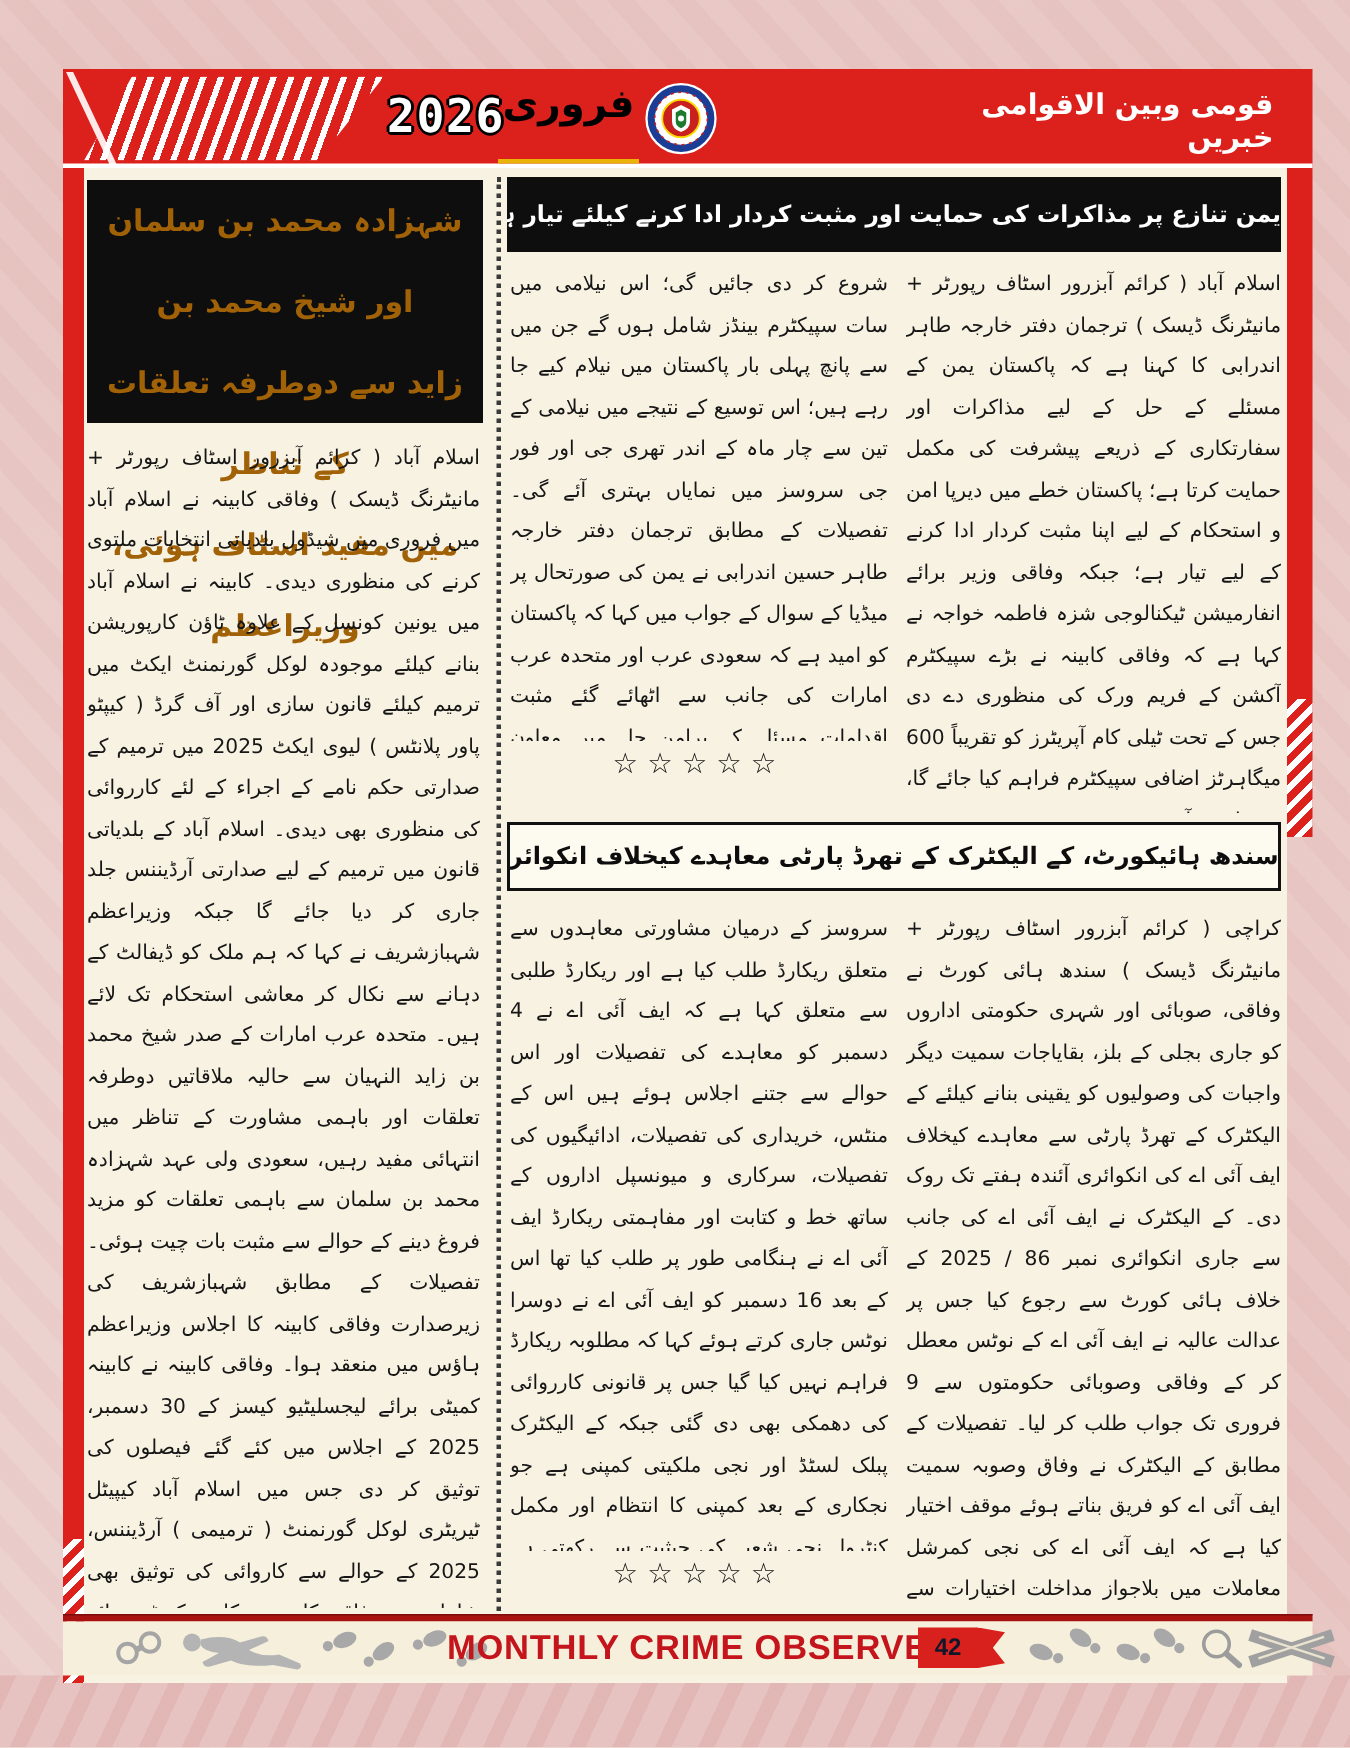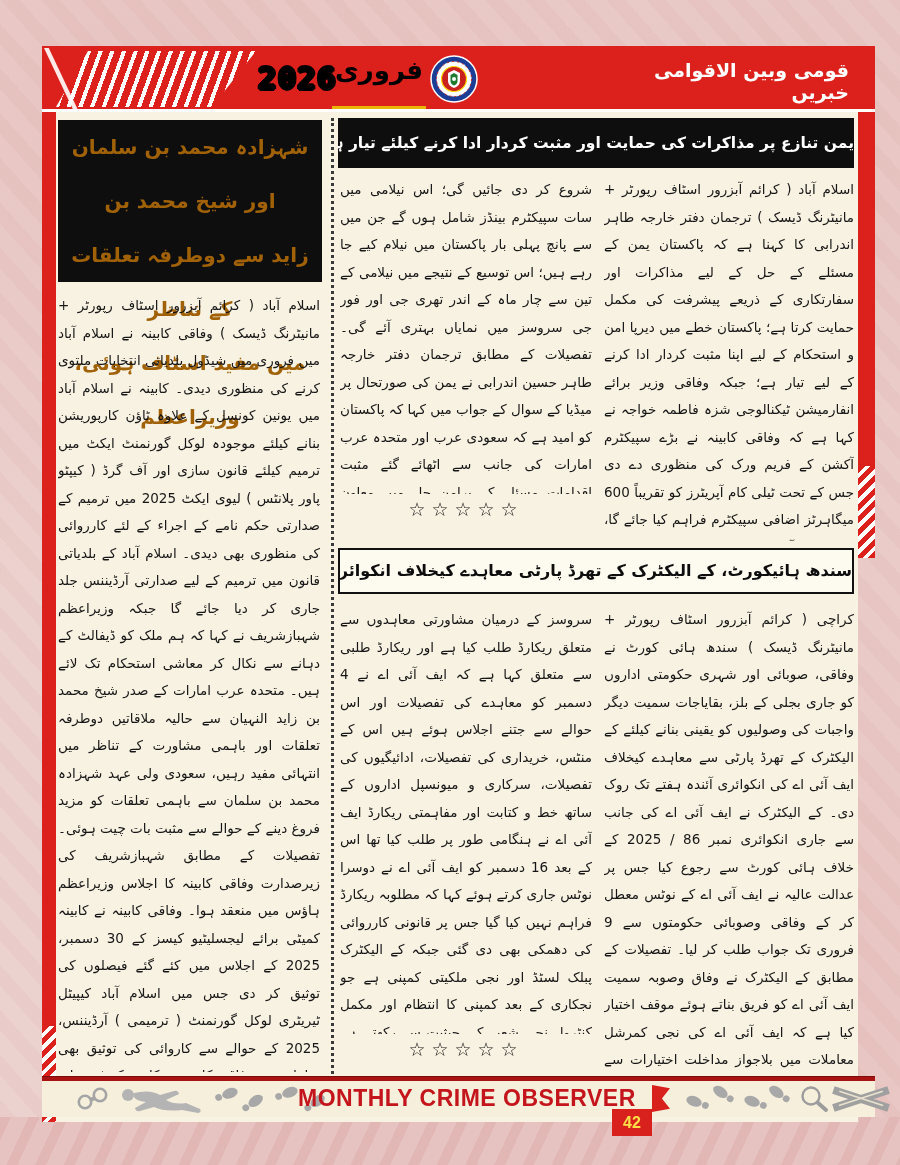--- a/index.html
+++ b/index.html
@@ -35,21 +35,21 @@
     background:repeating-linear-gradient(110deg, rgba(0,0,0,0) 0 7px, #fff 7px 11px);
     clip-path:polygon(16% 0, 100% 0, 78% 100%, 0 100%);
   }
   .hdr-edge{
     position:absolute; left:2px; top:2px; width:34px; height:62px; background:#fff;
     clip-path:polygon(0 0, 14% 0, 100% 100%, 86% 100%);
     opacity:.9;
   }
   .hdr-year{
     position:absolute; left:216px; top:14px;
-    font-size:31px; font-weight:bold; color:#000000; letter-spacing:1px;
+    font-size:31px; font-weight:bold; color:#ffffff; letter-spacing:1px;
     font-family:"DejaVu Sans Mono", monospace;
     text-shadow:-2px 0 #000, 2px 0 #000, 0 -2px #000, 0 2px #000, -1px -1px #000, 1px 1px #000, -1px 1px #000, 1px -1px #000;
   }
   .hdr-month{
     position:absolute; left:290px; top:9px; width:94px; text-align:center;
     font-size:26px; font-weight:bold; color:#000000;
     border-bottom:3px solid #eab308; padding-bottom:21px;
   }
   .hdr-logo{ position:absolute; left:388px; top:8px; width:48px; height:50px; }
   .hdr-section{
@@ -123,22 +123,22 @@
   .ft-handcuffs{ left:34px; top:5px; }
   .ft-body{ left:74px; top:4px; }
   .ft-steps-a{ left:172px; top:3px; }
   .ft-title{
     position:absolute; left:256px; top:4px; width:306px; text-align:center;
     font-family:"Liberation Sans", sans-serif; font-weight:bold; font-size:23px;
     color:#c3151b; letter-spacing:0.5px; white-space:nowrap;
   }
   .ft-ribbon{
     position:absolute; left:570px; top:4px; width:40px; height:27px; background:#d8211d;
-    color:#fde047; font-family:"Liberation Sans", sans-serif; font-weight:bold;
-    font-size:16px; text-align:center; line-height:27px;margin-top:24px;
+    color:#0f172a; font-family:"Liberation Sans", sans-serif; font-weight:bold;
+    font-size:16px; text-align:center; line-height:27px;
   }
   .ft-ribbon-tail{
     position:absolute; left:610px; top:4px; width:18px; height:27px; background:#d8211d;
     clip-path:polygon(0 0, 100% 12%, 55% 50%, 100% 88%, 0 100%);
   }
   .ft-steps-b{ left:642px; top:3px; }
   .ft-magnifier{ left:756px; top:3px; }
   .ft-tape{ left:788px; top:4px; }
 </style>
 </head>

